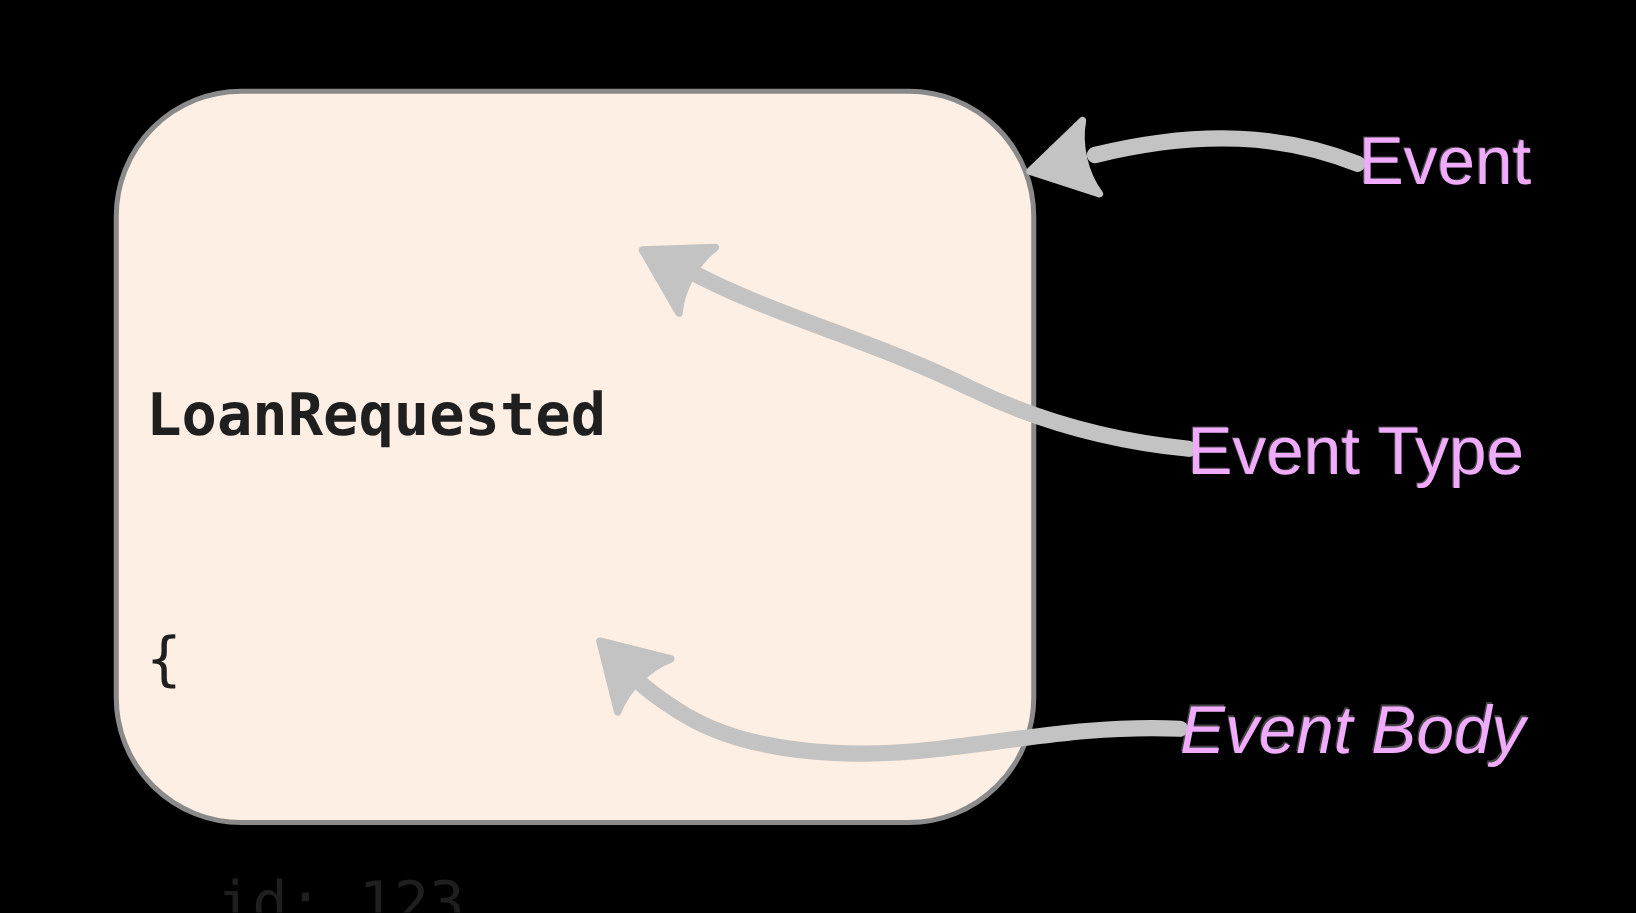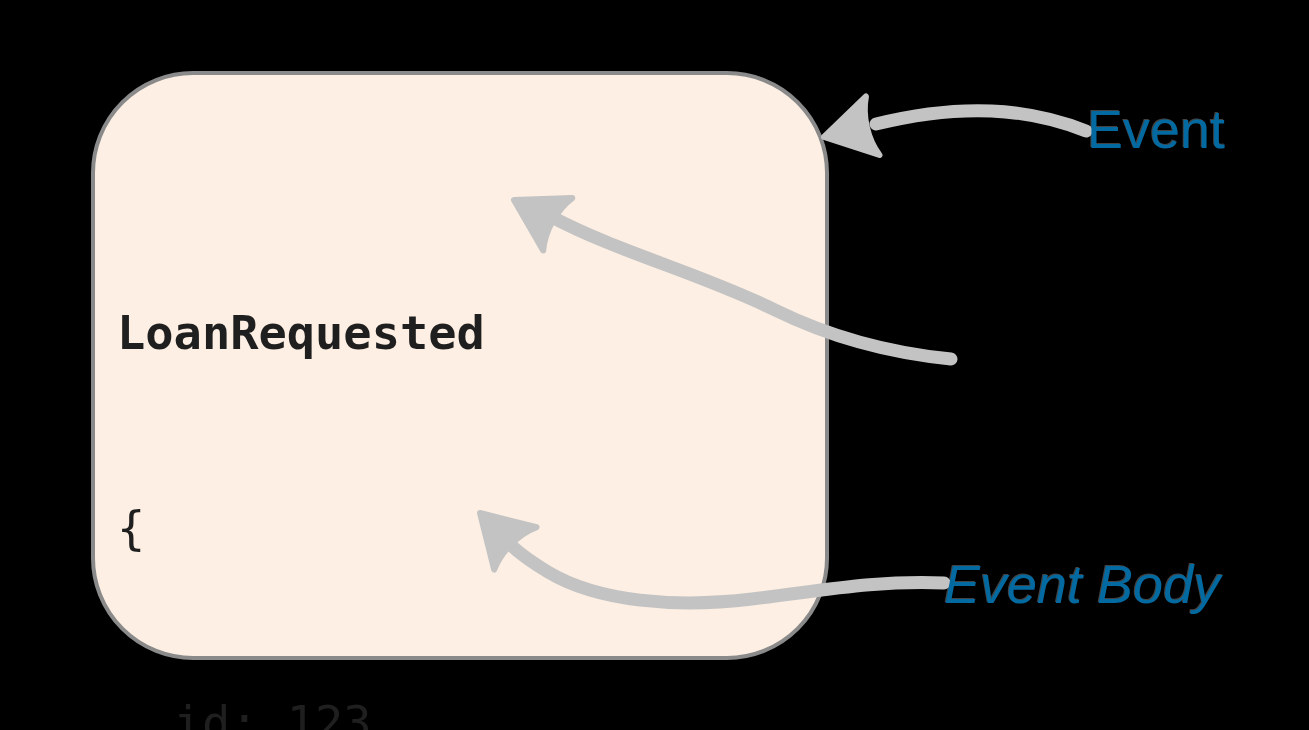--- a/index.html
+++ b/index.html
@@ -56,21 +56,21 @@
     top: 0;
     width: 1309px;
     height: 730px;
     pointer-events: none;
   }
   .annotation-label {
     position: absolute;
     font-family: "Liberation Sans", sans-serif;
     font-size: 54px;
     line-height: 54px;
-    color: #0369a1;
+    color: #f0abfc;
     white-space: nowrap;
     text-shadow: -1px -1px 0 rgba(190,190,190,0.35);
   }
   .label-event      { left: 1087px; top: 102px; }
   .label-event-type { left: 950px;  top: 334px; }
   .label-event-body { left: 944px;  top: 557px; font-style: italic; }
 </style>
 </head>
 <body>
 
@@ -94,15 +94,16 @@
       <path d="M 944 583 C 876 580, 820 591, 752 599 C 676 608, 598 602, 548 572 C 530 561, 515 550, 507 541"></path>
     </g>
     <g stroke="#c3c3c3" stroke-width="6" stroke-linejoin="round" fill="#c3c3c3">
       <path transform="translate(824,137) rotate(-13)" d="M 0 0 L 50 -30 C 42 -12, 42 12, 50 30 Z"></path>
       <path transform="translate(514,200) rotate(29)" d="M 0 0 L 50 -30 C 42 -12, 42 12, 50 30 Z"></path>
       <path transform="translate(480,513) rotate(45)" d="M 0 0 L 50 -30 C 42 -12, 42 12, 50 30 Z"></path>
     </g>
   </svg>
 
   <div class="annotation-label label-event">Event</div>
+  <div class="annotation-label label-event-type">Event Type</div>
   <div class="annotation-label label-event-body">Event Body</div>
 
 </div>
 
 </body></html>

